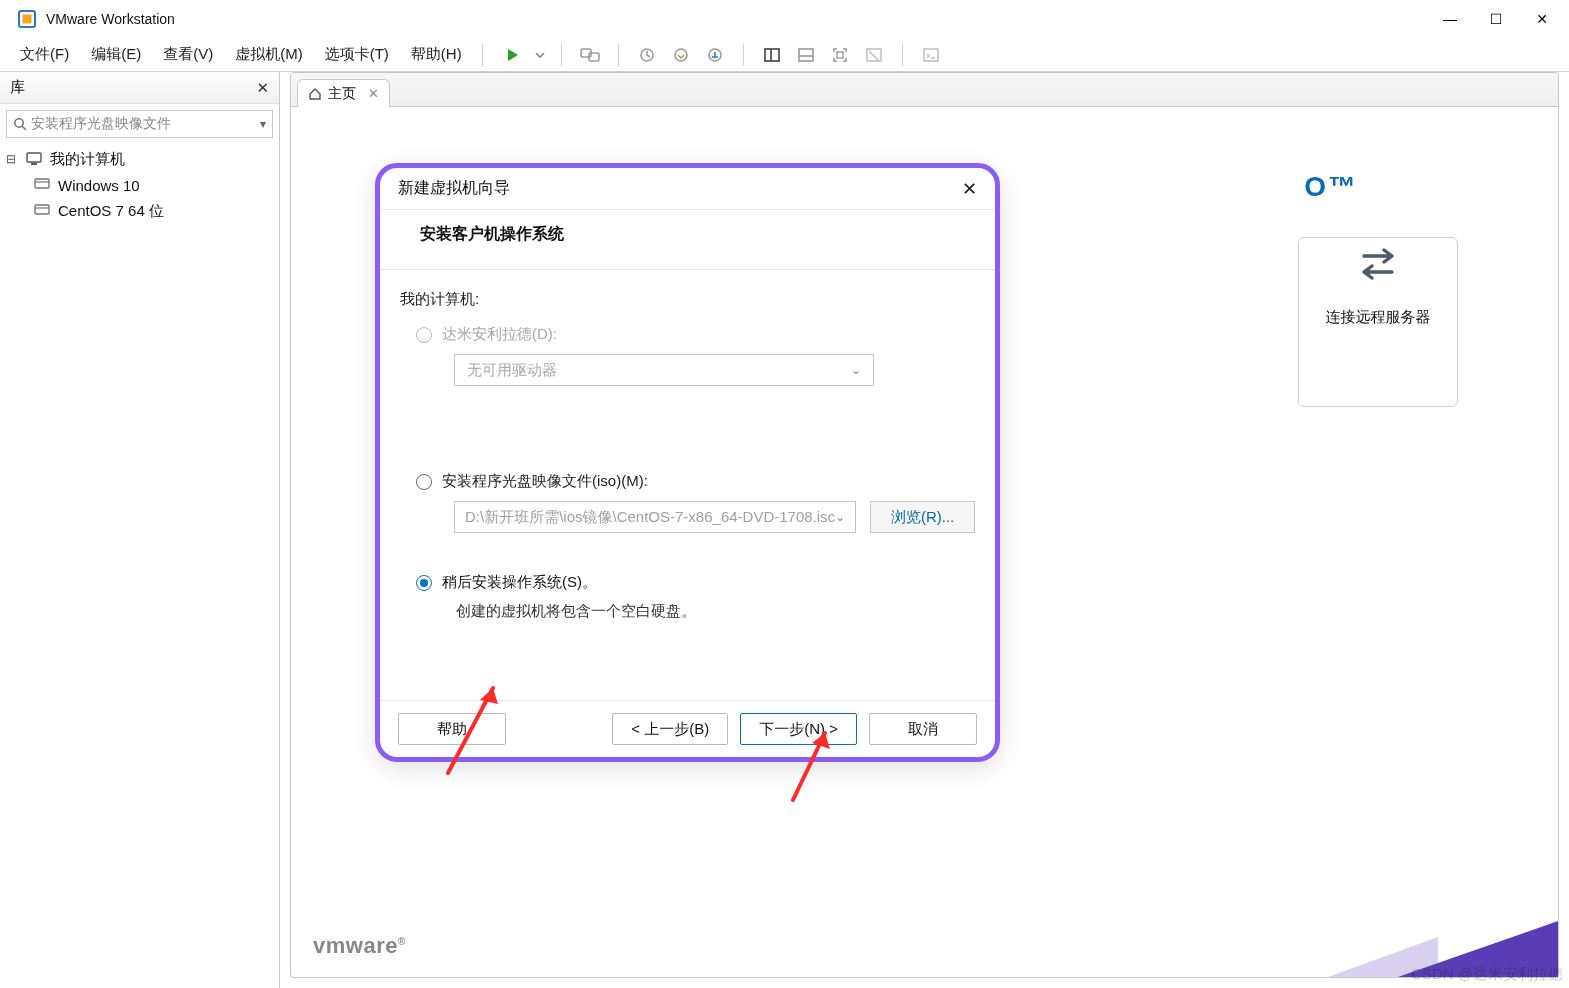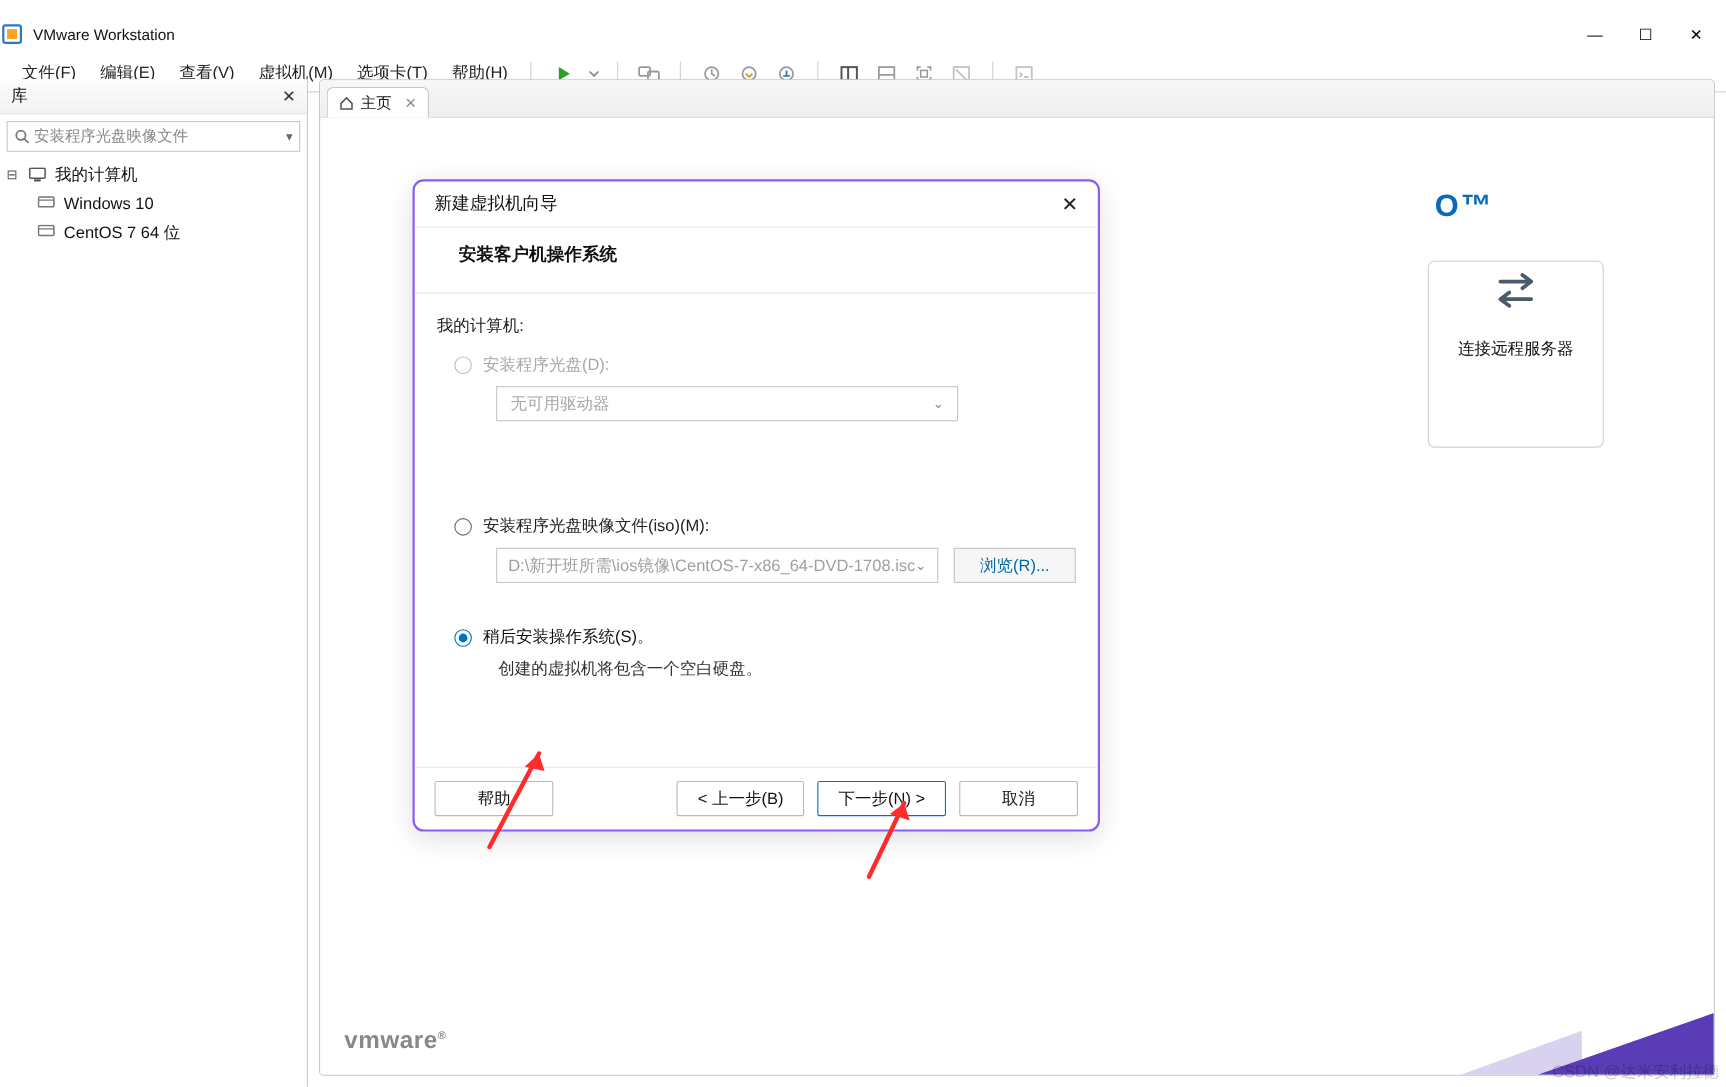--- a/index.html
+++ b/index.html
@@ -11,24 +11,23 @@
       width: 1569px;
       height: 988px;
       position: relative;
       overflow: hidden;
     }
     
     .titlebar {
       height: 38px;
       display: flex;
       align-items: center;
-      padding: 0 0;
+      padding: 0 16px;
       background: #fff;
       position: relative;
-      margin-top: 12px;
     }
     .titlebar .app-icon {
       display:inline-flex; align-items:center; justify-content:center;
       width:22px; height:22px; margin-right:8px;
     }
     .titlebar .title { font-size: 14px; }
     .win-controls {
       position: absolute; right: 4px; top: 0;
       display: flex; height: 38px; align-items: center;
     }
@@ -129,21 +128,21 @@
       border-top: 56px solid transparent;
     }
     .corner-gray {
       position:absolute; right:120px; bottom:0; width:0; height:0;
       border-right: 110px solid rgba(120,90,200,0.28);
       border-top: 40px solid transparent;
     }
     
     .modal {
       position:absolute; top:56px; left:84px; width:625px;
-      background:#fff; border:2px solid #8b5cf6; border-radius:10px;
+      background:#fff; border:5px solid #8b5cf6; border-radius:22px;
       box-shadow: 0 6px 24px rgba(0,0,0,0.12);
     }
     .dlg-title {
       display:flex; align-items:center; justify-content:space-between;
       height:42px; padding:0 18px; font-size:16px; border-bottom:1px solid #eaeaea;
     }
     .dlg-close { font-size:18px; color:#222; }
     .dlg-header {
       padding: 14px 40px 18px 40px;
     }
@@ -397,21 +396,21 @@
          <div class="dlg-header">
            <div class="dlg-header-title">安装客户机操作系统</div>
          </div>
          <div class="dlg-sep"></div>
          <div class="dlg-body">
            <div class="group-label">我的计算机:</div>
 
            <div style="padding-left:16px;">
              <div class="radio-row">
                <span class="radio disabled"></span>
-               <span class="radio-label disabled">安装程序光盘(D):</span>
+               <span class="radio-label disabled">达米安利拉德(D):</span>
              </div>
              <div class="combo">
                <span>无可用驱动器</span>
                <span class="chev">⌄</span>
              </div>
 
              <div class="spacer"></div>
              <div class="spacer"></div>
 
              <div class="radio-row">

